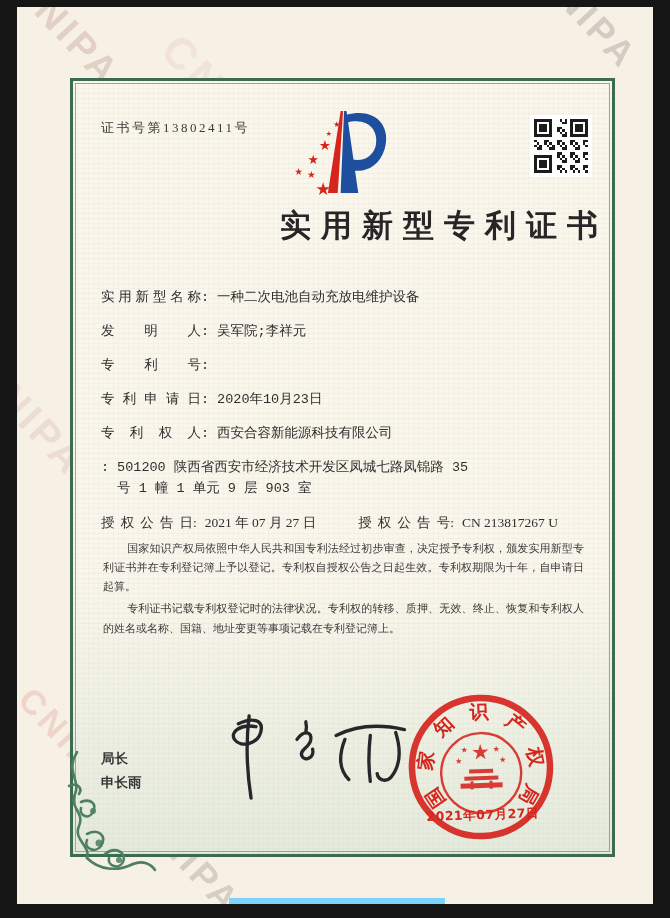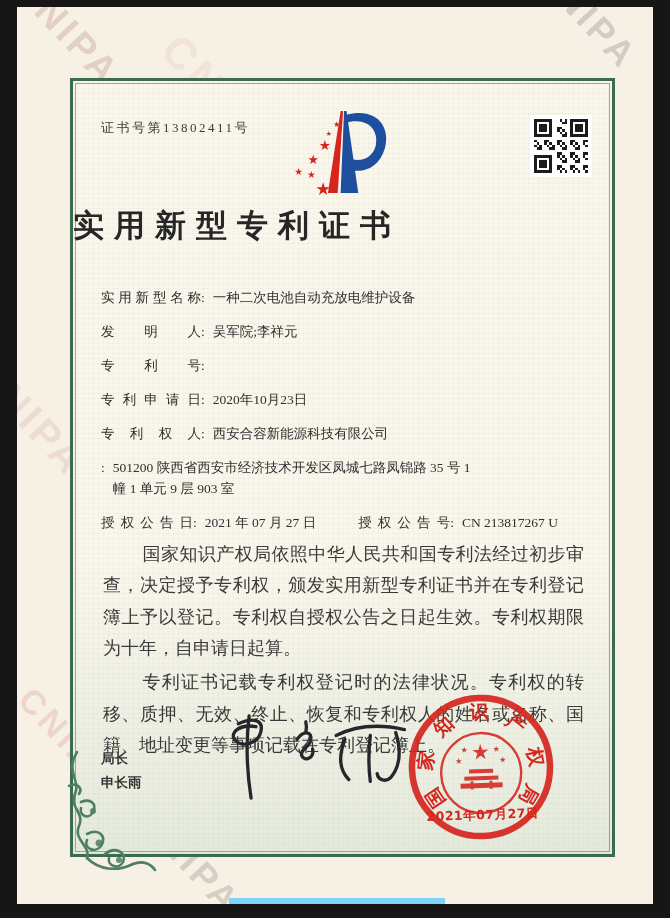--- a/index.html
+++ b/index.html
@@ -31,33 +31,33 @@
   }
   .cert-number{
     position:absolute;left:28px;top:38px;font-size:13px;letter-spacing:2.5px;color:#3a3a3a;
   }
   .logo{position:absolute;left:50%;top:26px;transform:translateX(-52%);}
   .qr{
     position:absolute;right:20px;top:34px;width:62px;height:62px;background:#ffffff;
     padding:4px;box-sizing:border-box;
   }
   .title{
-    position:absolute;left:0;right:16px;top:124px;text-align:left;
+    position:absolute;left:0;right:4px;top:124px;text-align:right;
     font-size:31px;font-weight:700;letter-spacing:10px;color:#262626;
   }
   .fields{position:absolute;left:28px;right:24px;top:206px;font-size:13.5px;color:#2f2f2f;}
-  .frow{display:flex;margin-bottom:13px;line-height:21px;}
+  .frow{display:flex;margin-bottom:13px;line-height:21px;font-family:Liberation Mono, monospace;}
   .flabel{width:100px;text-align:justify;text-align-last:justify;flex:0 0 auto;}
   .fcolon{flex:0 0 auto;margin-right:8px;}
   .fvalue{flex:1 1 auto;max-width:372px;}
   .grow{display:flex;line-height:21px;margin-top:2px;}
   .glabel2{width:92px;text-align:justify;text-align-last:justify;flex:0 0 auto;}
   .gspacer{flex:0 0 42px;}
   .paras{
-    position:absolute;left:30px;right:28px;top:458px;font-size:18px;line-height:1.74;
+    position:absolute;left:30px;right:28px;top:458px;font-size:11px;line-height:1.74;
     color:#3a3a3a;text-align:justify;
   }
   .paras p{margin:0 0 3px 0;text-indent:2.2em;}
   .officer{position:absolute;left:28px;top:666px;font-size:13.5px;font-weight:700;color:#333;line-height:24px;}
   .signature{position:absolute;left:138px;top:628px;}
   .seal{position:absolute;left:331px;top:612px;transform:rotate(-2deg);}
   .seal text{font-family:"DejaVu Sans","Liberation Sans",sans-serif;}
   .page-footer{position:absolute;left:0;right:0;top:762px;text-align:center;font-size:11.5px;color:#3c3c3c;letter-spacing:2px;}
   .ornament{position:absolute;left:-26px;bottom:-28px;pointer-events:none;}
   .note{

